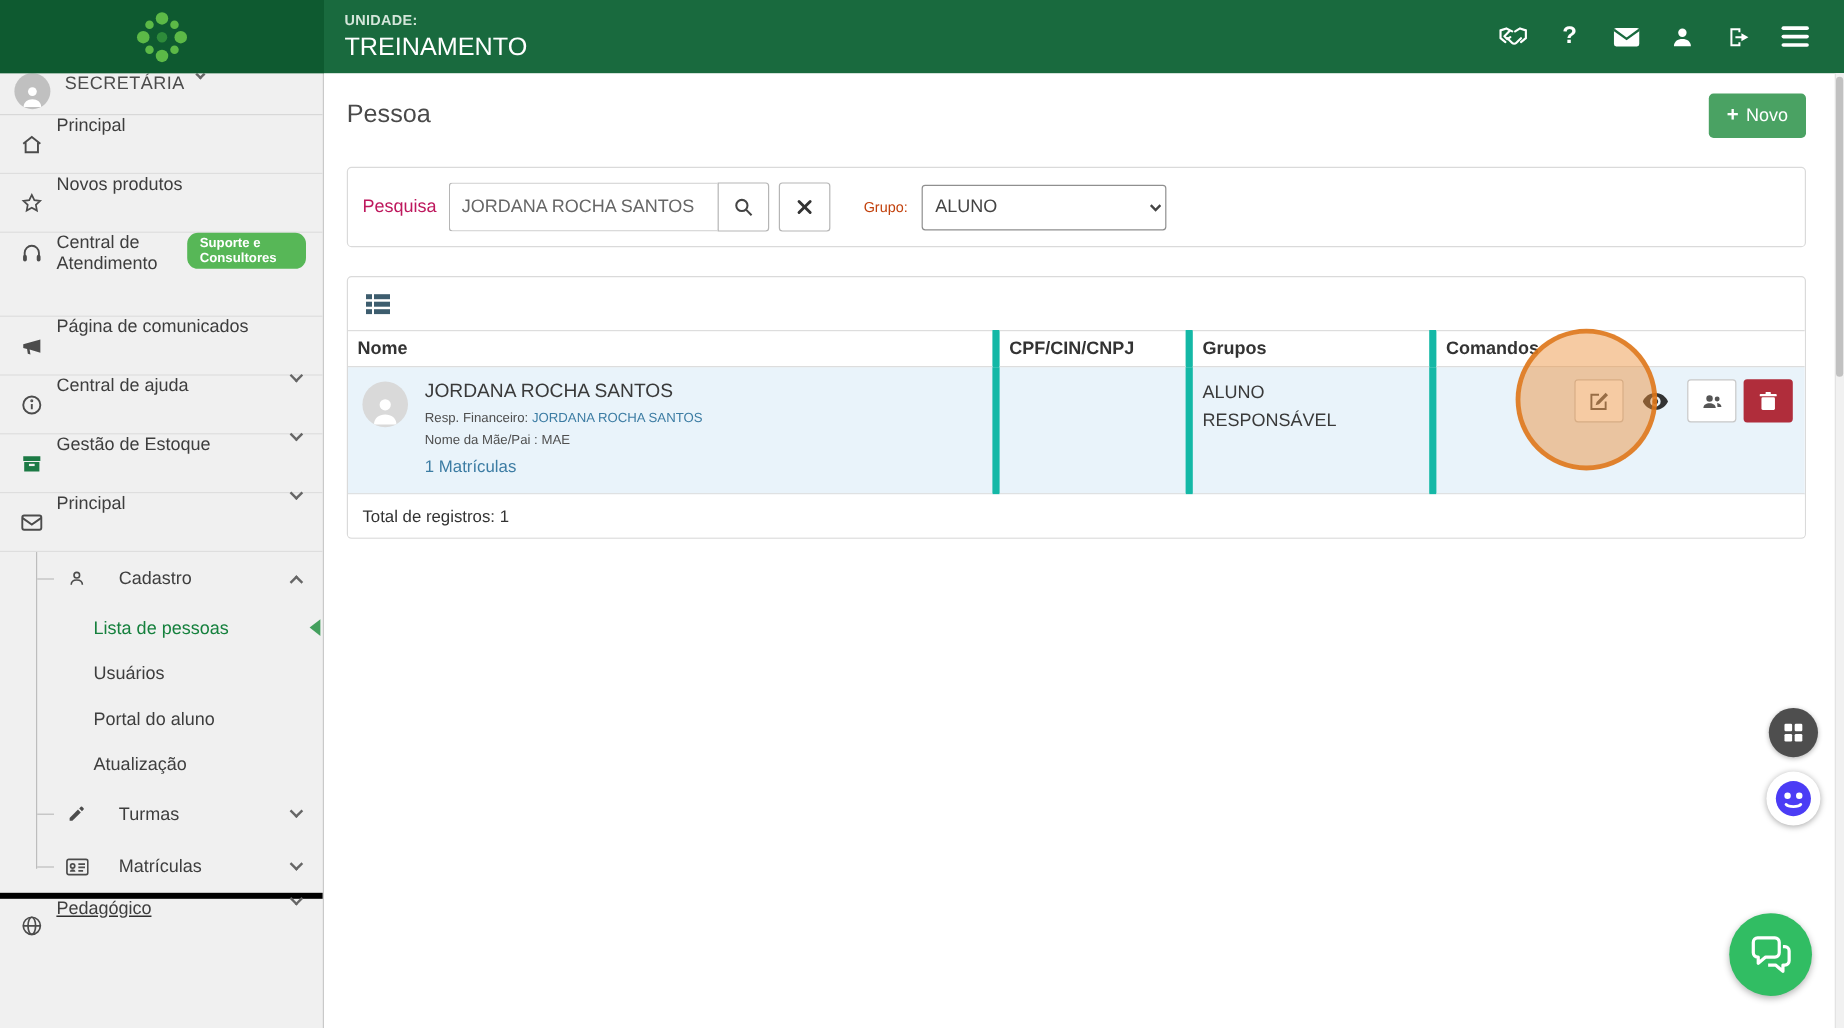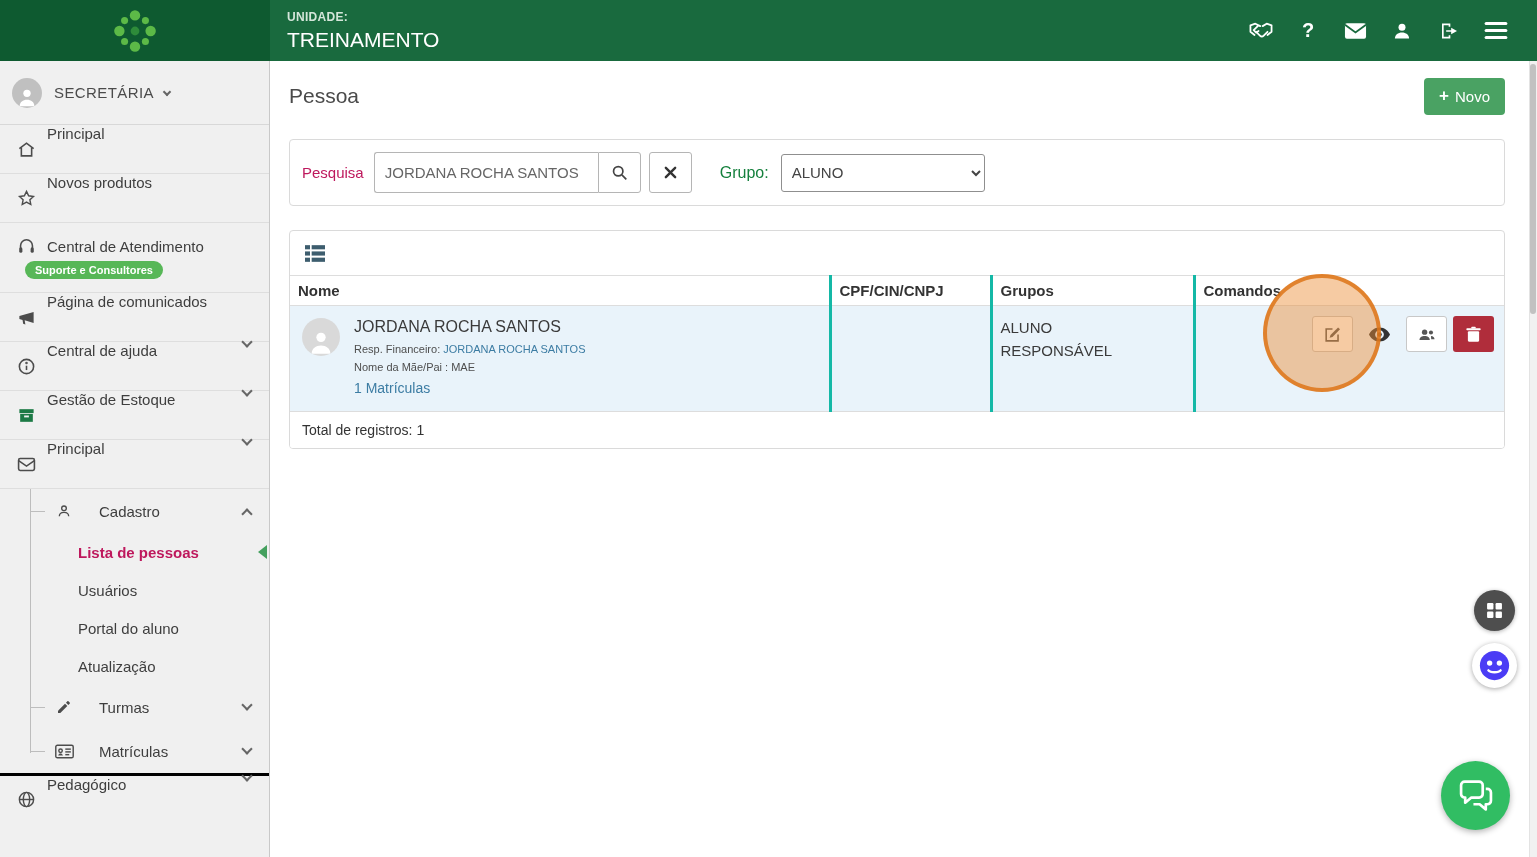--- a/index.html
+++ b/index.html
@@ -12,68 +12,68 @@
   .logo-box { width:270px; height:100%; flex:0 0 270px; background:#0e5a30; display:flex; align-items:center; justify-content:center; cursor:pointer; }
   .unit { padding-left:17px; }
   .unit-label { font-size:12px; color:#d4e6da; font-weight:bold; letter-spacing:.3px; }
   .unit-name { font-size:21px; color:#fff; margin-top:4px; }
   .top-icons { margin-left:auto; display:flex; align-items:center; gap:21px; padding-right:28px; }
   .tbtn { background:none; border:none; width:26px; height:26px; display:flex; align-items:center; justify-content:center; cursor:pointer; }
   .qmark { font-size:20px; font-weight:bold; color:#fff; }
 
   
   .sidebar { position:absolute; top:61px; left:0; width:270px; bottom:0; background:#f0f0f0; border-right:1px solid #c9c9c9; overflow:hidden; z-index:5; }
-  .user-row { height:64px; display:flex; align-items:center; padding:0 12px; border-bottom:1px solid #d8d8d8; cursor:pointer; }
+  .user-row { height:35px; display:flex; align-items:flex-start; padding:0 12px; border-bottom:1px solid #d8d8d8; cursor:pointer; }
   .avatar { border-radius:50%; background:#c0c0c0; display:flex; align-items:flex-end; justify-content:center; overflow:hidden; flex:0 0 auto; }
   .avatar.sm { width:30px; height:30px; }
   .avatar.lg { width:38px; height:38px; background:#d9d9d9; }
   .user-name { margin-left:12px; font-size:15px; color:#4b4b4b; letter-spacing:.4px; }
   .chev { width:8px; height:8px; border-right:2px solid #666; border-bottom:2px solid #666; transform:rotate(45deg); flex:0 0 auto; margin-top:-4px; }
   .chev.sm { width:6px; height:6px; margin-left:10px; margin-top:-2px; }
   .chev.edge { margin-left:auto; margin-right:4px; }
   .chev.up { transform:rotate(-135deg); margin-top:5px; }
   .nav-item { min-height:49px; display:flex; padding:0 14px; border-bottom:1px solid #dedede; cursor:pointer; position:relative; }
   .nav-item.no-bb { border-bottom:none; }
-  .nav-item.top-border { border-top:3px solid #000000; border-bottom:none; min-height:50px; }
+  .nav-item.top-border { border-top:5px solid #000000; border-bottom:none; min-height:50px;text-decoration:underline; }
   .nicon { width:24px; display:flex; justify-content:center; align-items:center; margin-right:9px; flex:0 0 24px; }
   .nlabel { font-size:15px; color:#3e3e3e; }
-  .nav-item.tall { flex-direction:column; align-items:flex-start; justify-content:center; height:70px; gap:5px; }
+  .nav-item.tall { align-items:flex-start; justify-content:center; height:70px; gap:5px; }
   .nav-item.tall .line { display:flex; align-items:center; }
   .support-badge { margin-left:11px; background:#57b757; color:#fff; font-size:11px; font-weight:bold; padding:3px 10px; border-radius:9px; }
   .subtree { position:relative; }
   .subtree::before { content:""; position:absolute; left:30px; top:0; height:calc(100% - 20px); border-left:1px solid #bdbdbd; }
   .sub-item { display:flex; align-items:center; cursor:pointer; position:relative;gap:16px; }
   .sub-item.lvl1 { height:44px; padding:0 14px 0 56px; }
   .sub-item.lvl1::before { content:""; position:absolute; left:31px; top:50%; width:14px; border-top:1px solid #bdbdbd; }
   .sub-item.lvl1 .nicon { margin-right:7px; margin-left:-4px; }
   .sub-item.lvl2 { height:38px; padding:0 14px 0 78px; }
-  .sub-item.active .nlabel { font-weight:bold; color:#be185d; }
+  .sub-item.active .nlabel { font-weight:normal; color:#15803d; }
   .active-marker { position:absolute; right:2px; top:50%; transform:translateY(-50%); width:0; height:0; border-top:7px solid transparent; border-bottom:7px solid transparent; border-right:9px solid #44a05e; }
 
   
   .main { position:absolute; left:270px; top:61px; right:0; bottom:0; background:#fff; padding:0 32px 0 19px; overflow:hidden; }
   .page-head { margin-top:16px; height:38px; display:flex; align-items:center; justify-content:space-between; }
   .page-head h1 { font-size:21px; color:#4a4a4a; font-weight:normal; }
   .btn-new { background:#4aa263; color:#fff; border:none; border-radius:4px; font-size:15px; padding:0 15px; height:37px; display:flex; align-items:center; gap:6px; cursor:pointer; font-family:inherit; }
   .btn-new .plus { font-size:17px; font-weight:bold; }
   .panel { border:1px solid #dadada; border-radius:4px; background:#fff; }
   .search-panel { margin-top:24px; height:67px; display:flex; align-items:center; padding:0 12px; }
   .search-label { font-size:15px; color:#be185d; margin-right:10px; }
   .input-group { display:flex; }
   .search-input { width:224px; height:41px; border:1px solid #b5b5b5; border-right:none; border-radius:3px 0 0 3px; padding:0 10px; font-size:15px; color:#666; font-family:inherit; outline:none; background:#fff; }
   .btn-search { width:43px; height:41px; background:#fff; border:1px solid #b5b5b5; border-radius:0 3px 3px 0; display:flex; align-items:center; justify-content:center; cursor:pointer; }
   .btn-clear { width:43px; height:41px; background:#fff; border:1px solid #b5b5b5; border-radius:3px; margin-left:8px; display:flex; align-items:center; justify-content:center; cursor:pointer; }
-  .group-label { font-size:16px; color:#15803d; margin-left:28px; margin-right:12px; }
+  .group-label { font-size:12px; color:#c2410c; margin-left:28px; margin-right:12px; }
   .group-select { width:204px; height:38px; border:1px solid #8f8f8f; border-radius:3px; font-size:15px; color:#444; padding:0 6px; font-family:inherit; background:#fff; cursor:pointer; }
   .table-panel { margin-top:24px; overflow:hidden; }
   .toolbar { height:44px; display:flex; align-items:center; padding:0 11px; }
   .list-toggle { background:none; border:none; cursor:pointer; display:flex; padding:4px; }
   table { width:100%; border-collapse:collapse; table-layout:fixed; }
   th { border-top:1px solid #ddd; border-bottom:1px solid #ddd; text-align:left; font-size:15px; color:#333; padding:6px 8px; font-weight:bold; background:#fff; }
-  th:not(:last-child), td:not(:last-child) { border-right:3px solid #14b8a6; }
+  th:not(:last-child), td:not(:last-child) { border-right:6px solid #14b8a6; }
   td { background:#e9f3fa; vertical-align:top; padding:10px 8px; border-bottom:1px solid #ddd; height:106px; }
   .namewrap { display:flex; padding-left:4px; padding-top:2px; }
   .pinfo { margin-left:14px; }
   .pname { font-size:16px; color:#3a3a3a; margin-bottom:7px; }
   .presp { font-size:11px; color:#4e4e4e; }
   .presp a { color:#3c7ca3; text-decoration:none; cursor:pointer; }
   .pmae { font-size:11px; color:#4e4e4e; margin-top:6px; }
   .pmatriculas { display:inline-block; font-size:14px; color:#3c7ca3; margin-top:7px; text-decoration:none; cursor:pointer; }
   .cell-grupos div { font-size:15px; color:#3a3a3a; line-height:23px; }
   .actions { display:flex; justify-content:flex-end; gap:6px; padding-right:2px; }

